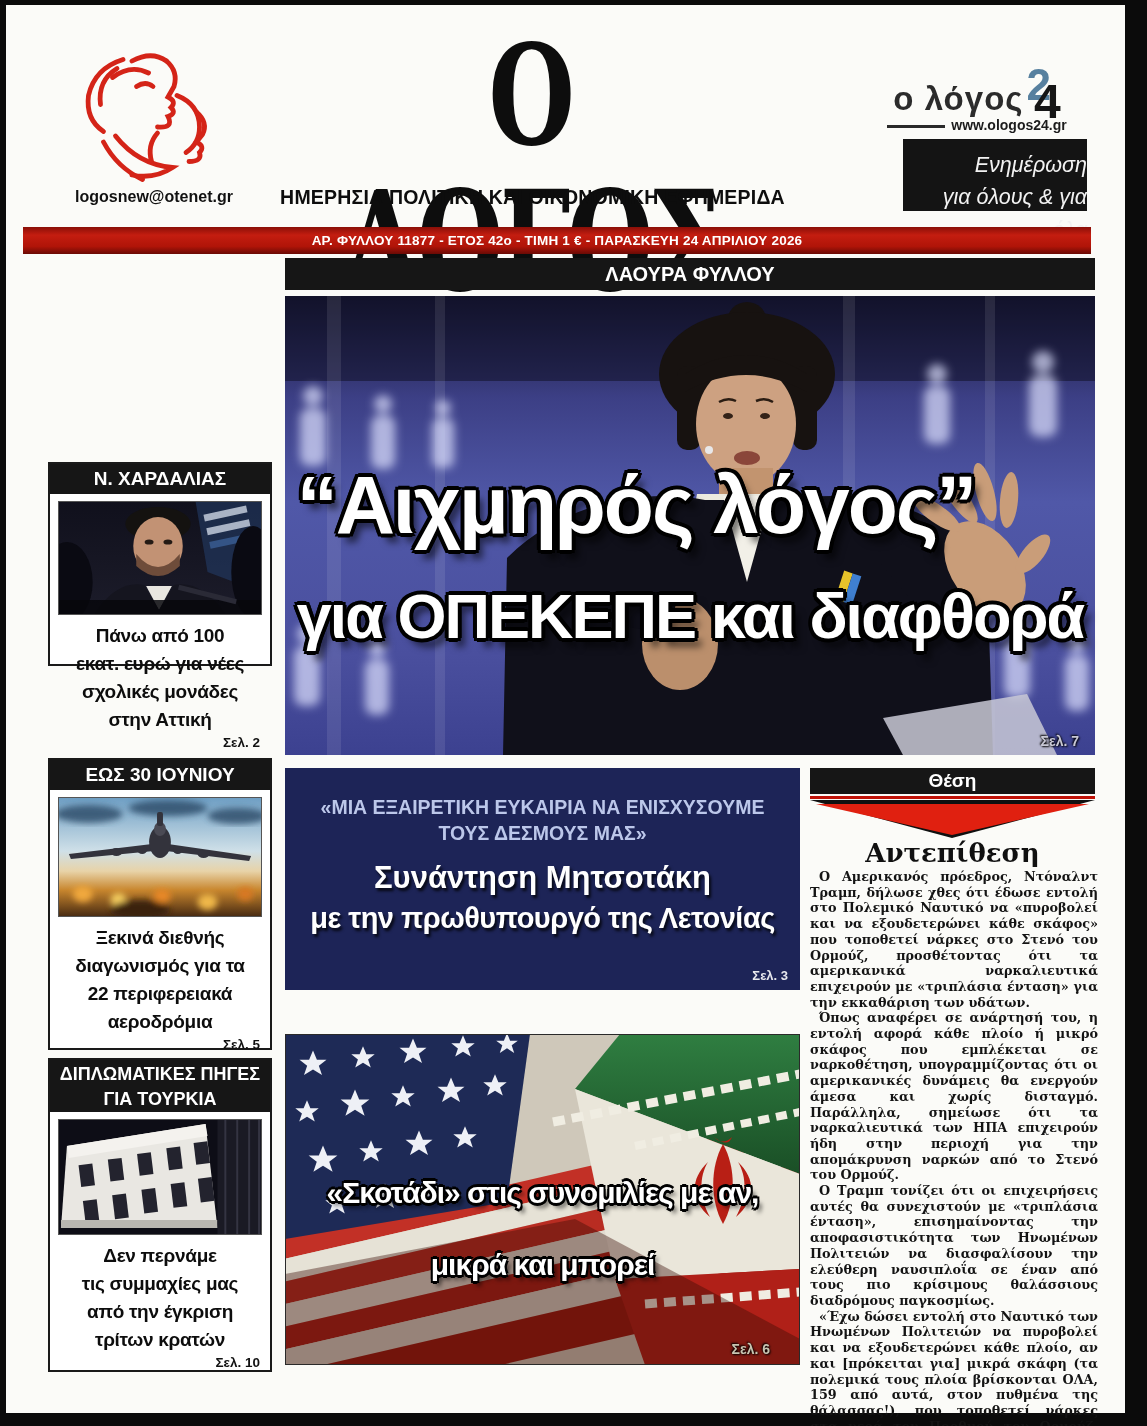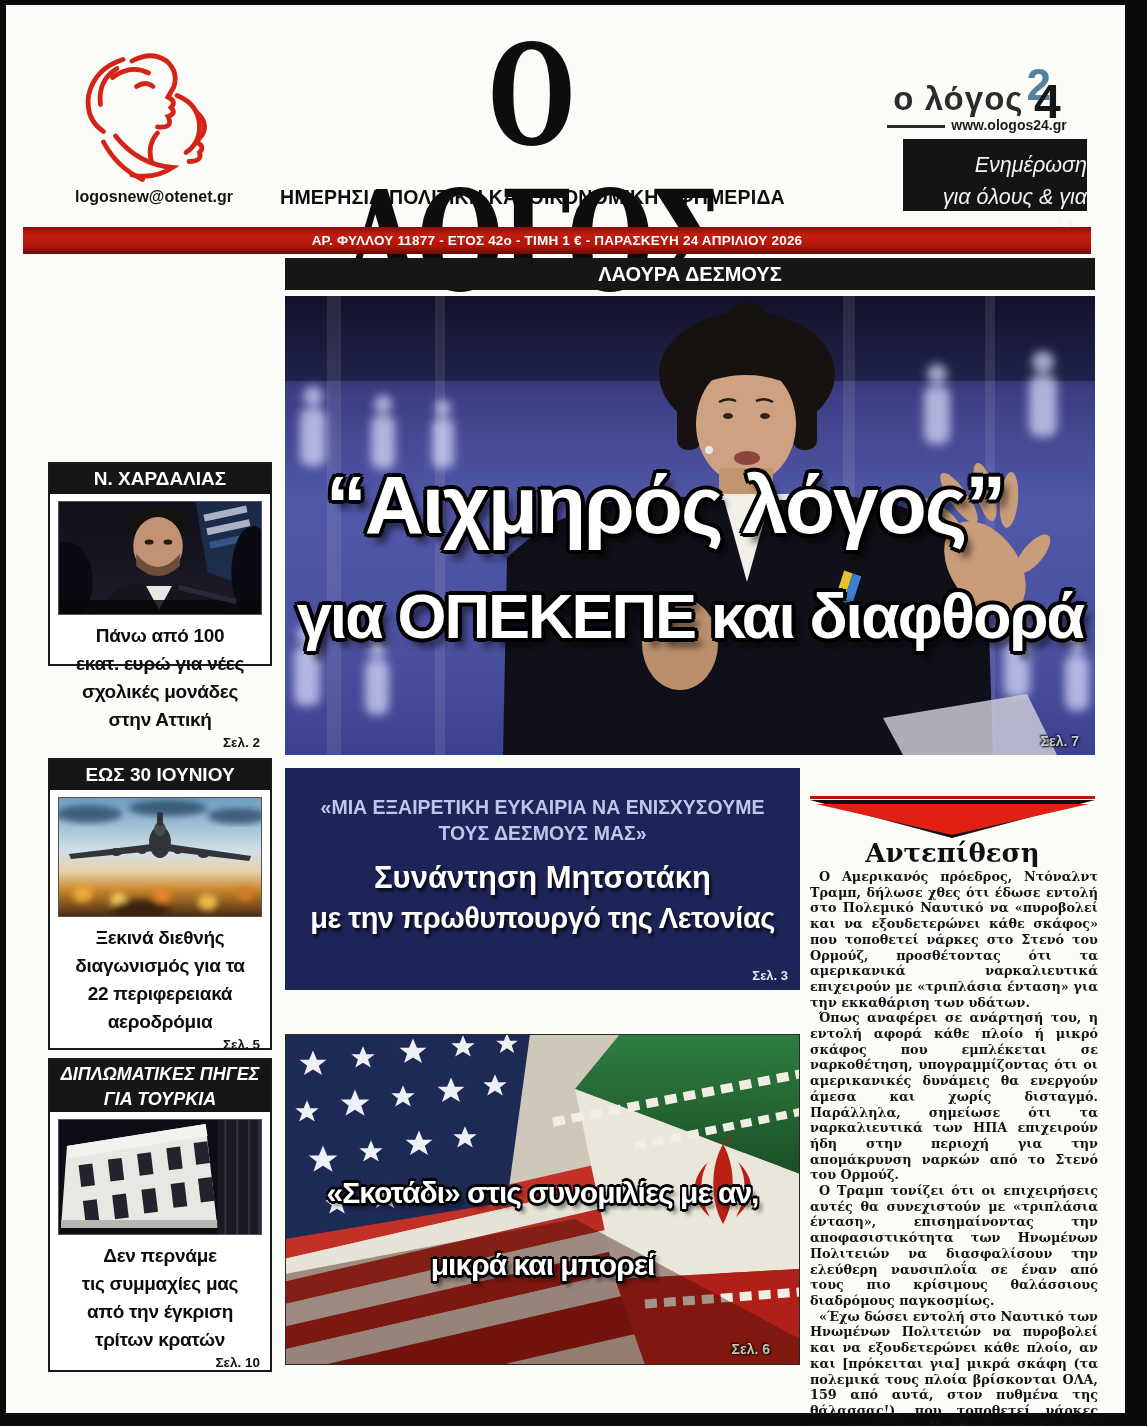--- a/index.html
+++ b/index.html
@@ -27,33 +27,33 @@
   .issuebar{left:23px;top:227px;width:1068px;height:27px;
       background:linear-gradient(#8a0f08 0%,#c41d10 30%,#b01408 72%,#6a0a05 100%);
       color:#fff;font-weight:bold;font-size:13.5px;text-align:center;line-height:27px;letter-spacing:.2px;}
 
   
   .kicker{background:#161616;color:#fff;font-weight:bold;text-align:center;}
 
   
   .sbox{left:48px;width:224px;background:#fff;border:2px solid #1a1a1a;box-sizing:border-box;}
   .sbox .kicker{font-size:19px;line-height:30px;height:30px;margin:-0px;}
-  .sbox .kicker.two{height:52px;line-height:25px;padding-top:2px;box-sizing:border-box;font-size:18px;font-style:italic;}
+  .sbox .kicker.two{height:52px;line-height:25px;padding-top:2px;box-sizing:border-box;font-size:18px;}
   .shead{font-weight:bold;font-size:18.5px;line-height:28px;text-align:center;color:#0d0d0d;
       letter-spacing:-.3px;padding-top:5px;}
   .spage{text-align:right;font-weight:bold;font-size:13.5px;color:#111;padding:1px 10px 4px 0;}
   .sphoto{display:block;margin:7px auto 2px auto;width:202px;border:1px solid #555;}
 
   
   .leadbar{left:285px;top:258px;width:810px;height:32px;font-size:20px;line-height:32px;}
   .leadphoto{left:285px;top:296px;width:810px;height:459px;background:#4a4f9e;}
   .outline{color:#fff;font-weight:bold;text-align:center;
       text-shadow:-3px -3px 0 #000,3px -3px 0 #000,-3px 3px 0 #000,3px 3px 0 #000,
                   0 -4px 0 #000,0 4px 0 #000,-4px 0 0 #000,4px 0 0 #000,7px 9px 7px rgba(0,0,0,.55);}
-  .lead-l1{left:285px;top:458px;width:702px;font-size:82px;letter-spacing:-2px;margin-left:29px;}
+  .lead-l1{left:285px;top:458px;width:702px;font-size:82px;letter-spacing:-2px;}
   .lead-l2{left:285px;top:580px;width:810px;font-size:63px;letter-spacing:-2px;}
   .photopage{font-weight:bold;font-size:14px;color:#c9c9d5;
       text-shadow:1px 1px 2px #000,-1px -1px 2px #000;}
 
   
   .meetbox{left:285px;top:768px;width:515px;height:222px;background:#1d2457;}
   .meet-quote{left:0;top:26px;width:100%;text-align:center;color:#bcc7ea;font-weight:bold;
       font-size:19.5px;line-height:1.35;}
   .meet-l1{left:0;top:92px;width:100%;text-align:center;color:#fff;font-weight:bold;font-size:31px;
       text-shadow:2px 3px 3px rgba(0,0,0,.8);}
@@ -227,21 +227,21 @@
           <line x1="202" y1="0" x2="202" y2="114"></line>
       </g>
     </svg>
     <div class="shead prelines" style="font-size:19px;">Δεν περνάμε
 τις συμμαχίες μας
 από την έγκριση
 τρίτων κρατών</div>
     <div class="spage">Σελ. 10</div>
   </div>
 
-  <div class="abs kicker leadbar">ΛΑΟΥΡΑ ΔΕΣΜΟΥΣ</div>
+  <div class="abs kicker leadbar">ΛΑΟΥΡΑ ΦΥΛΛΟΥ</div>
 
   <div class="abs leadphoto">
     <svg width="810" height="459" viewBox="0 0 810 459" preserveAspectRatio="none">
       <defs>
         <linearGradient id="kbg" x1="0" y1="0" x2="0" y2="1">
           <stop offset="0" stop-color="#15152e"></stop>
             <stop offset=".22" stop-color="#3c3f85"></stop>
           <stop offset=".45" stop-color="#5058a8"></stop>
             <stop offset=".78" stop-color="#4a4f9e"></stop>
           <stop offset="1" stop-color="#3c4190"></stop>
@@ -396,20 +396,21 @@
         <path d="M-9,-47 q9,9 18,0 q-4,11 -18,0 Z"></path>
       </g>
       <polygon points="0,240 290,185 515,305 515,331 0,331" fill="#3a0c06" opacity=".4"></polygon>
       <rect width="515" height="331" fill="none" stroke="#2a2a2a" stroke-width="2"></rect>
     </svg>
     <div class="abs photopage" style="right:30px;bottom:8px;color:#c8c4b0;">Σελ. 6</div>
   </div>
   <div class="abs outline iran-l1" style="text-shadow:-2px -2px 0 #000,2px -2px 0 #000,-2px 2px 0 #000,2px 2px 0 #000,0 3px 0 #000,0 -3px 0 #000,4px 5px 4px rgba(0,0,0,.6);">«Σκοτάδι» στις συνομιλίες με αν,</div>
   <div class="abs outline iran-l2" style="text-shadow:-2px -2px 0 #000,2px -2px 0 #000,-2px 2px 0 #000,2px 2px 0 #000,0 3px 0 #000,0 -3px 0 #000,4px 5px 4px rgba(0,0,0,.6);">μικρά και μπορεί</div>
 
+  <div class="abs kicker opbar">Θέση</div>
   <div class="abs opredline"></div>
   <svg class="abs optri" viewBox="0 0 285 38" preserveAspectRatio="none">
     <polygon points="0,0 285,0 142,38" fill="#101010"></polygon>
     <polygon points="6,4 279,4 142,35" fill="#e02010"></polygon>
   </svg>
   <div class="abs optitle">Αντεπίθεση</div>
   <div class="abs oparticle">
     <p>Ο Αμερικανός πρόεδρος, Ντόναλντ Τραμπ, δήλωσε χθες  ότι έδωσε εντολή στο Πολεμικό Ναυτικό να «πυροβολεί και να εξουδετερώνει κάθε σκάφος» που τοποθετεί νάρκες στο Στενό του Ορμούζ, προσθέτοντας ότι τα αμερικανικά ναρκαλιευτικά επιχειρούν με «τριπλάσια ένταση» για την εκκαθάριση των υδάτων.</p>
     <p>Όπως αναφέρει σε ανάρτησή του, η εντολή αφορά κάθε πλοίο ή μικρό σκάφος που εμπλέκεται σε ναρκοθέτηση, υπογραμμίζοντας ότι οι αμερικανικές δυνάμεις θα ενεργούν άμεσα και χωρίς δισταγμό. Παράλληλα, σημείωσε ότι τα ναρκαλιευτικά των ΗΠΑ επιχειρούν ήδη στην περιοχή για την απομάκρυνση ναρκών από το Στενό του Ορμούζ.</p>
     <p>Ο Τραμπ τονίζει ότι οι επιχειρήσεις αυτές θα συνεχιστούν με «τριπλάσια ένταση», επισημαίνοντας την αποφασιστικότητα των Ηνωμένων Πολιτειών να διασφαλίσουν την ελεύθερη ναυσιπλοΐα σε έναν από τους πιο κρίσιμους θαλάσσιους διαδρόμους παγκοσμίως.</p>

